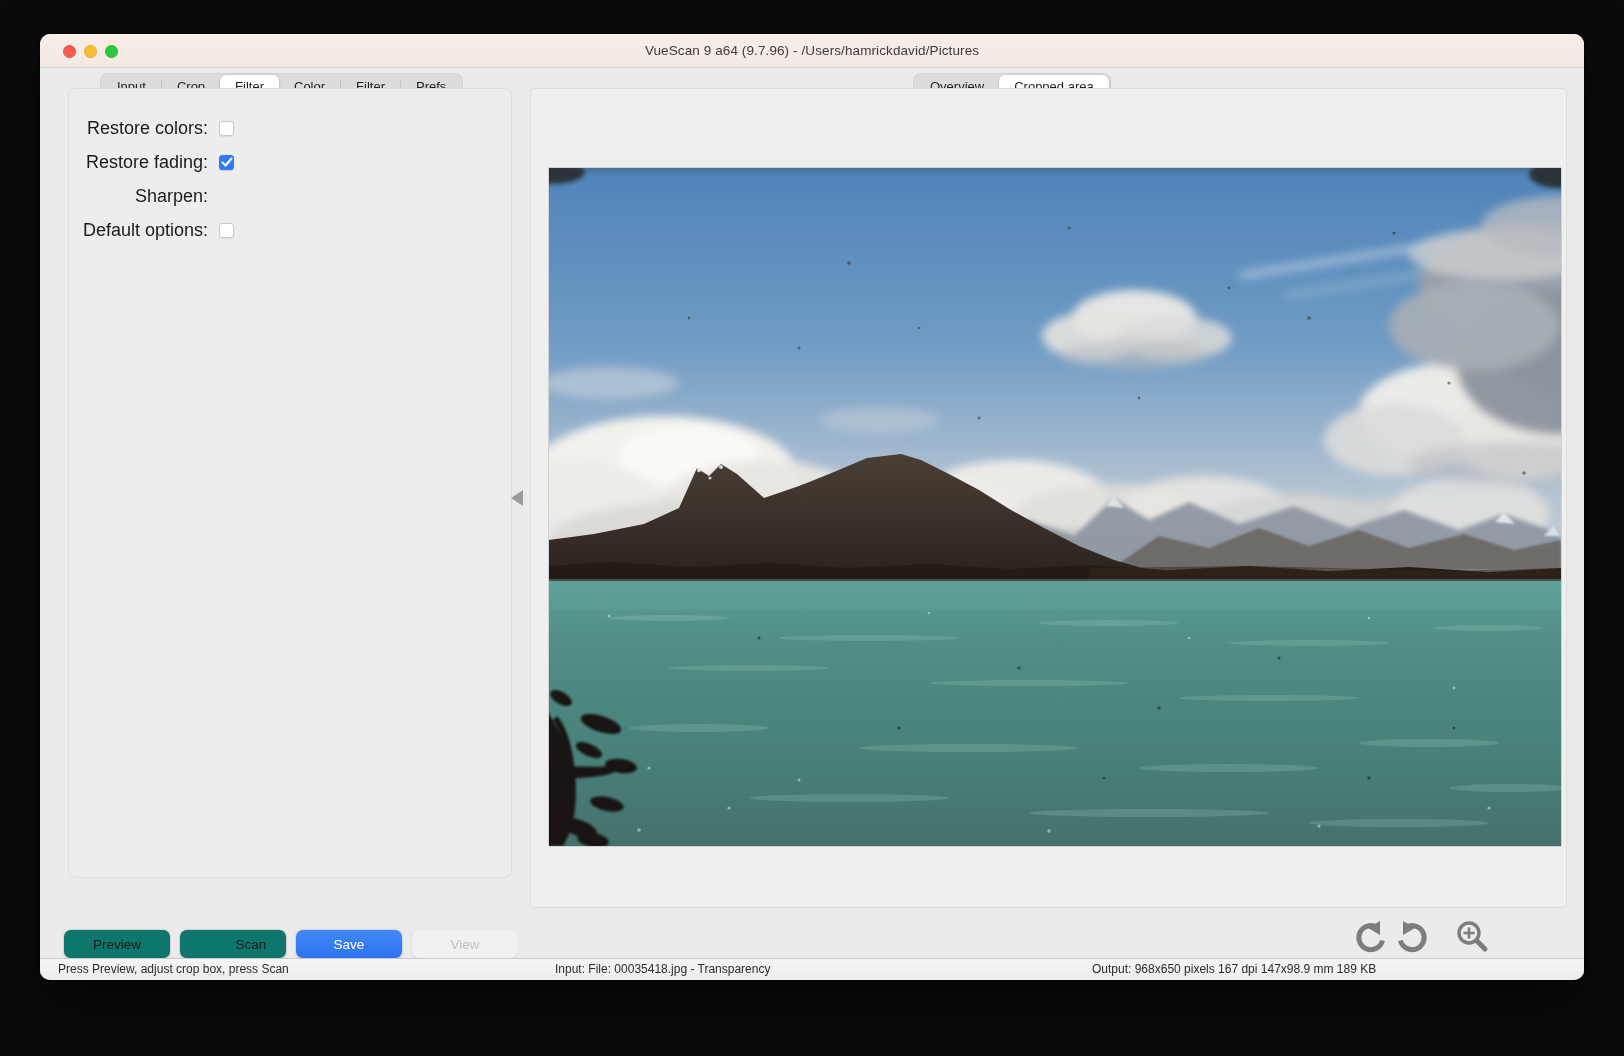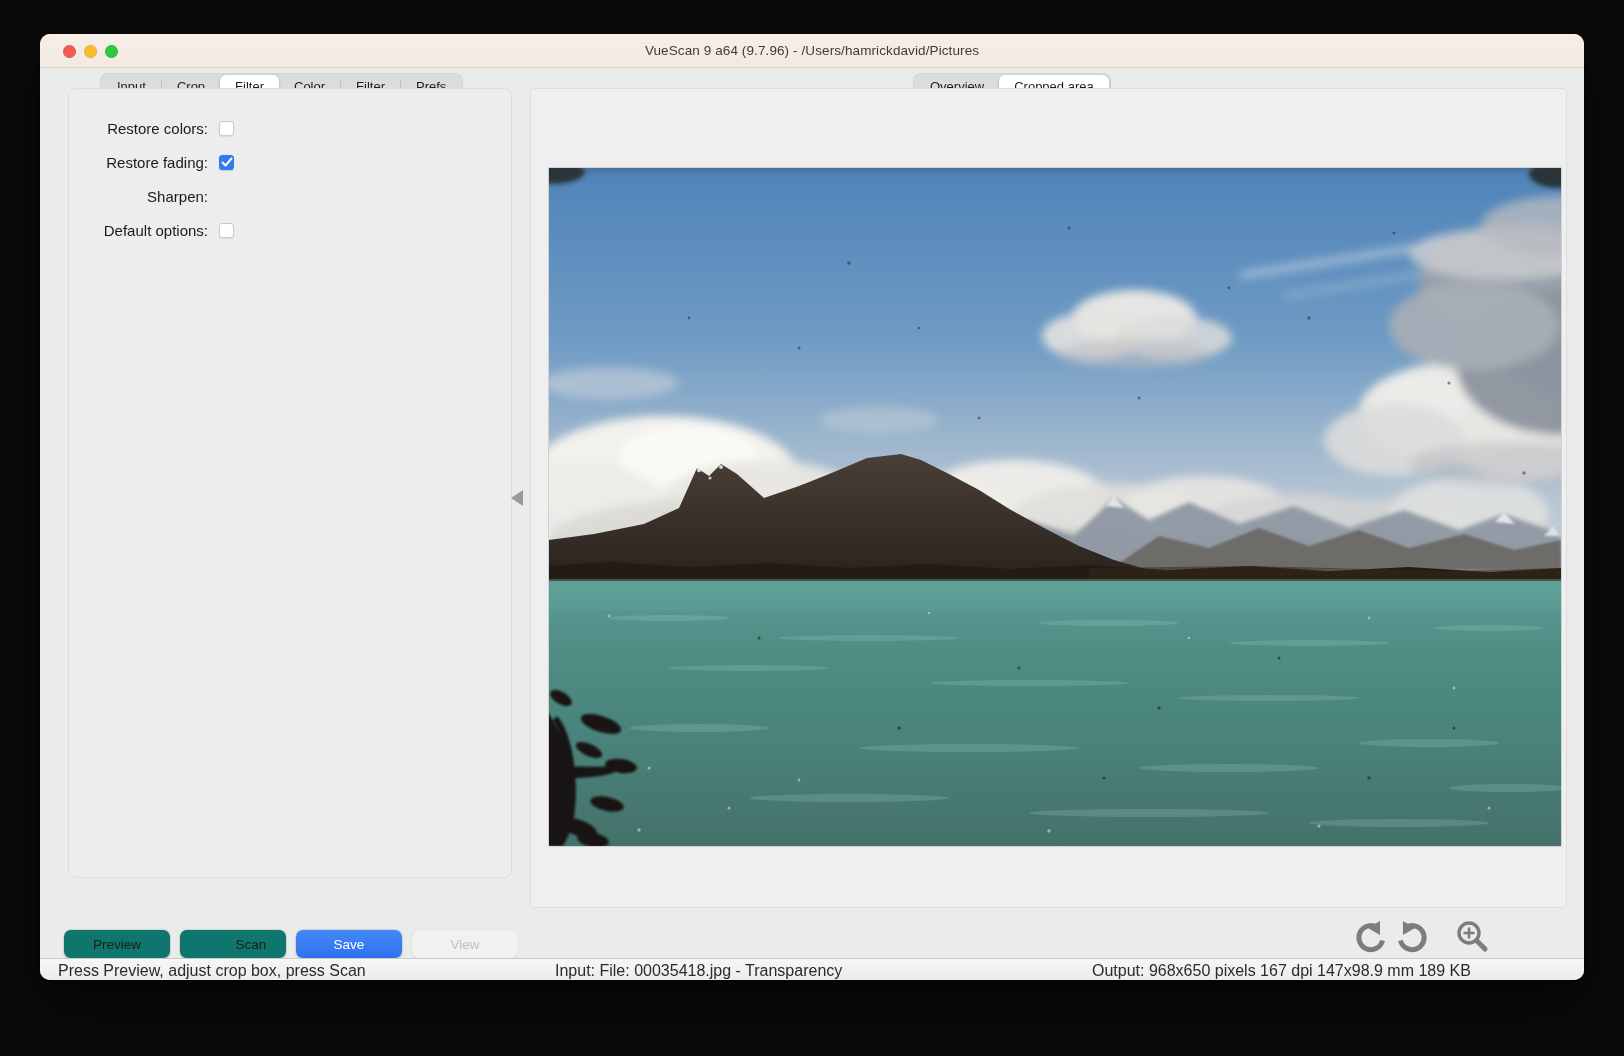--- a/index.html
+++ b/index.html
@@ -28,21 +28,21 @@
   .seg-right { left:873px; }
   .seg-item { height:22px; display:flex; align-items:center; padding:0 15px;
     font-size:13px; color:#1d1d1f; border-radius:6px; cursor:default; white-space:nowrap;}
   .seg-item.selected { background:#ffffff; box-shadow:0 1px 3px rgba(0,0,0,.2), 0 0 0 .5px rgba(0,0,0,.04); }
   .seg-div { width:1px; height:13px; background:#c3c3c3; }
 
   
   .panel-left { position:absolute; left:28px; top:54px; width:444px; height:790px;
     background:#ededed; border:1px solid #dcdcdc; border-radius:8px; padding-top:22px; }
   .opt-row { display:flex; align-items:center; height:34px; }
-  .opt-label { width:150px; text-align:right; font-size:15px; color:#1b1b1d; padding-right:11px; }
+  .opt-label { width:150px; text-align:right; font-size:18px; color:#1b1b1d; padding-right:11px; }
   .checkbox { width:15px; height:15px; border-radius:3.5px; background:#ffffff;
     box-shadow:inset 0 0 0 1px #c9c9c9, 0 .5px 1px rgba(0,0,0,.08); position:relative; }
   .checkbox.checked { background:#2f7bf6; box-shadow:0 .5px 1px rgba(0,0,0,.15); }
   .checkbox.checked svg { position:absolute; left:1.5px; top:2px; }
   .select { width:262px; height:27px; background:#ffffff; border-radius:6px;
     box-shadow:inset 0 0 0 .5px #cfcfcf, 0 1px 2px rgba(0,0,0,.1);
     display:flex; align-items:center; justify-content:space-between; padding:0 3px 0 10px; }
   .select-value { font-size:13.5px; color:#1b1b1d; }
   .stepper { width:21px; height:21px; background:#2f7bf6; border-radius:5px;
     display:flex; flex-direction:column; align-items:center; justify-content:center; gap:1px; }
@@ -64,21 +64,21 @@
   .btn.scan { left:140px;padding-left:36px; }
   .btn.save { left:256px; background:linear-gradient(#4388f8,#2e72f0); color:#ffffff; }
   .btn.view { left:372px; background:#f1f1f1; color:#bfbfbf; box-shadow:0 .5px 1.5px rgba(0,0,0,.12); }
 
   .tool-icon { position:absolute; top:884px; width:40px; height:40px; cursor:pointer; }
   .tool-icon.rl { left:1310px; } .tool-icon.rr { left:1353px; } .tool-icon.zm { left:1413px; }
 
   
   .statusbar { position:absolute; left:0; top:924px; width:100%; height:22px;
     background:linear-gradient(#f6f6f6,#ececec); border-top:1px solid #c9c9c9; }
-  .status-text { position:absolute; top:3px; font-size:16px; color:#2b2b2b; white-space:nowrap; }
+  .status-text { position:absolute; top:3px; font-size:12px; color:#2b2b2b; white-space:nowrap; }
   .status-left { left:18px; } .status-center { left:515px; } .status-right { left:1052px; }
 </style>
 </head>
 <body>
 
 <div class="window">
 
   <div class="titlebar">
     <div class="lights">
       <div class="light red"></div>

